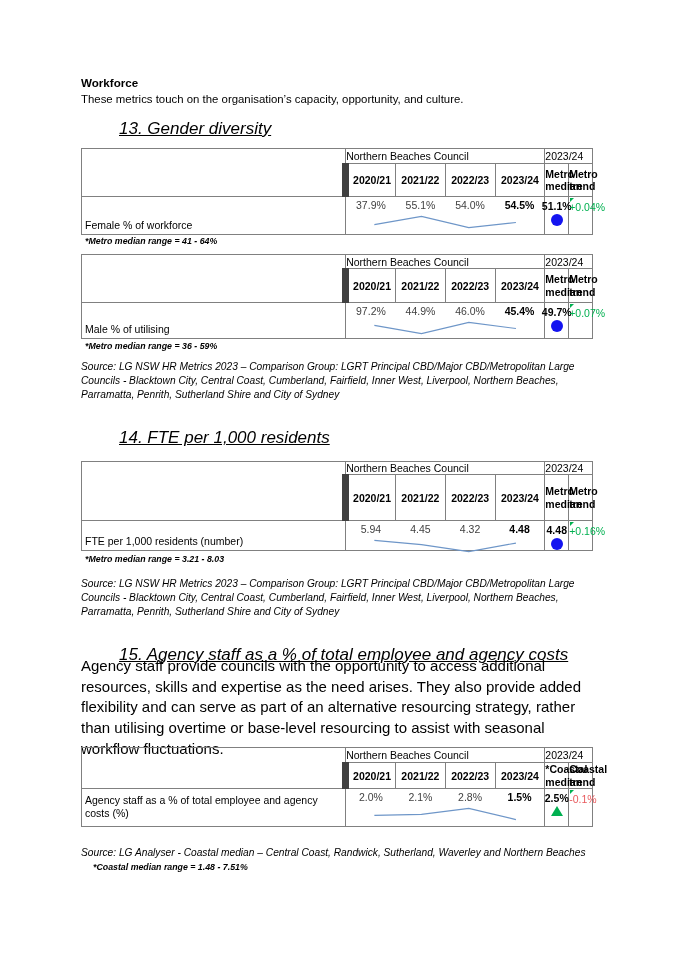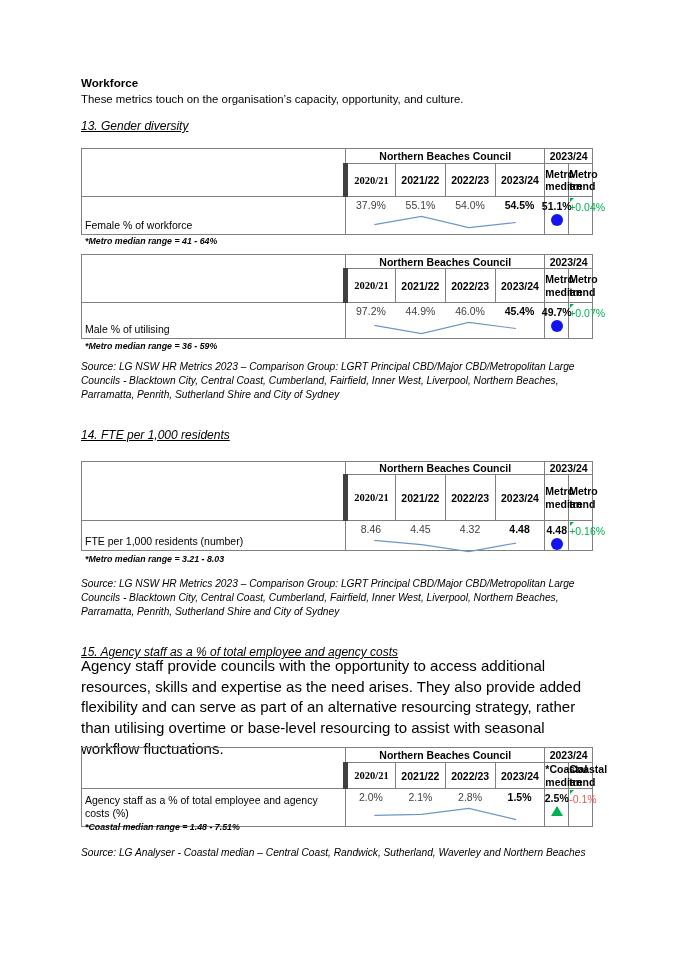--- a/index.html
+++ b/index.html
@@ -8,47 +8,47 @@
     background: #ffffff;
     width: 675px;
     height: 954px;
     position: relative;
     color: #000;
   }
   .abs { position: absolute; left: 81px; }
 
   .doc-title { top: 76px; font-size: 11.6px; font-weight: bold; }
   .intro { top: 93px; font-size: 11.4px; width: 520px; }
-  .sec-heading { font-size: 12px; font-style: italic; text-decoration: underline; }
+  .sec-heading { font-size: 17px; font-style: italic; text-decoration: underline; margin-left: 38px; }
   .h13 { top: 119px; }
   .h14 { top: 428px; }
   .h15 { top: 645px; }
   .para15 { top: 656px; width: 520px; font-size: 15px; line-height: 1.38; }
   .source { font-size: 10.2px; font-style: italic; width: 520px; line-height: 1.35; }
   .src1 { top: 360px; }
   .src2 { top: 577px; }
   .src3 { top: 846px; }
   .tbl-note { font-size: 8.8px; font-style: italic; font-weight: 600; left: 85px; }
   .note1 { top: 236px; }
   .note2 { top: 341px; }
   .note3 { top: 554px; text-align: right; }
-  .note4 { top: 822px; }
+  .note4 { top: 862px; margin-left: 8px; }
 
   table.metric { border-collapse: collapse; table-layout: fixed; width: 512px; }
   .tbl1 { top: 148px; } .tbl2 { top: 254px; } .tbl3 { top: 461px; } .tbl4 { top: 747px; }
   table.metric td { border: 1px solid #808080; font-size: 10.5px; }
   .tbl1 tr.r1 { height: 15px; } .tbl1 tr.r2 { height: 33px; } .tbl1 tr.r3 { height: 38px; }
   .tbl2 tr.r1 { height: 14px; } .tbl2 tr.r2 { height: 34px; } .tbl2 tr.r3 { height: 36px; }
   .tbl3 tr.r1 { height: 13px; } .tbl3 tr.r2 { height: 46px; } .tbl3 tr.r3 { height: 30px; }
   .tbl4 tr.r1 { height: 15px; } .tbl4 tr.r2 { height: 26px; } .tbl4 tr.r3 { height: 38px; }
 
-  td.group-h { font-weight: bold; text-align: center; font-size: 10.4px; vertical-align: middle; }
+  td.group-h { font-weight: normal; text-align: left; font-size: 10.4px; vertical-align: middle; }
   td.year-h { font-weight: bold; text-align: center; font-size: 10.2px; vertical-align: middle;
               border-left: none; border-right: none; }
-  td.year-h.first { border-left: 5px solid #404040; font-family: Liberation Serif, serif; }
+  td.year-h.first { border-left: 7px solid #404040; }
   td.year-h.last  { border-right: 1px solid #808080; }
   td.small-h { font-weight: bold; text-align: center; font-size: 10.2px; line-height: 1.15; vertical-align: middle; }
   td.row-label { vertical-align: bottom; padding: 1px 2px 2px 3px; font-size: 10.8px; line-height: 1.25; }
 
   td.vals-cell { position: relative; vertical-align: top; padding-top: 2px; }
   .vals { display: grid; grid-template-columns: repeat(4, 1fr); text-align: center;
           color: #3f3f3f; font-size: 10.5px; }
   .vals span:last-child { font-weight: bold; color: #000; }
   svg.spark { position: absolute; left: 3%; width: 94%; top: 18px; height: 14px; overflow: visible; }
   svg.spark polyline { fill: none; stroke-width: 1.2; vector-effect: non-scaling-stroke; }
@@ -174,21 +174,21 @@
     <td class="year-h">2021/22</td>
     <td class="year-h">2022/23</td>
     <td class="year-h last">2023/24</td>
     <td class="small-h" style="width:44px">Metro median</td>
     <td class="small-h" style="width:40px">Metro trend</td>
   </tr>
   <tr class="r3">
     <td class="row-label">FTE per 1,000 residents (number)</td>
     <td colspan="4" class="vals-cell">
       <div class="vals">
-        <span>8.46</span>
+        <span>5.94</span>
         <span>4.45</span>
         <span>4.32</span>
         <span>4.48</span>
       </div>
       <svg class="spark" viewBox="0 0 100 20" preserveAspectRatio="none">
             <polyline points="12,2.00 37.3,8.10 62.7,18.00 88,5.81" stroke="#6e96c8"></polyline>
           </svg>
     </td>
     <td class="med-cell">
       <div class="med-inner">

